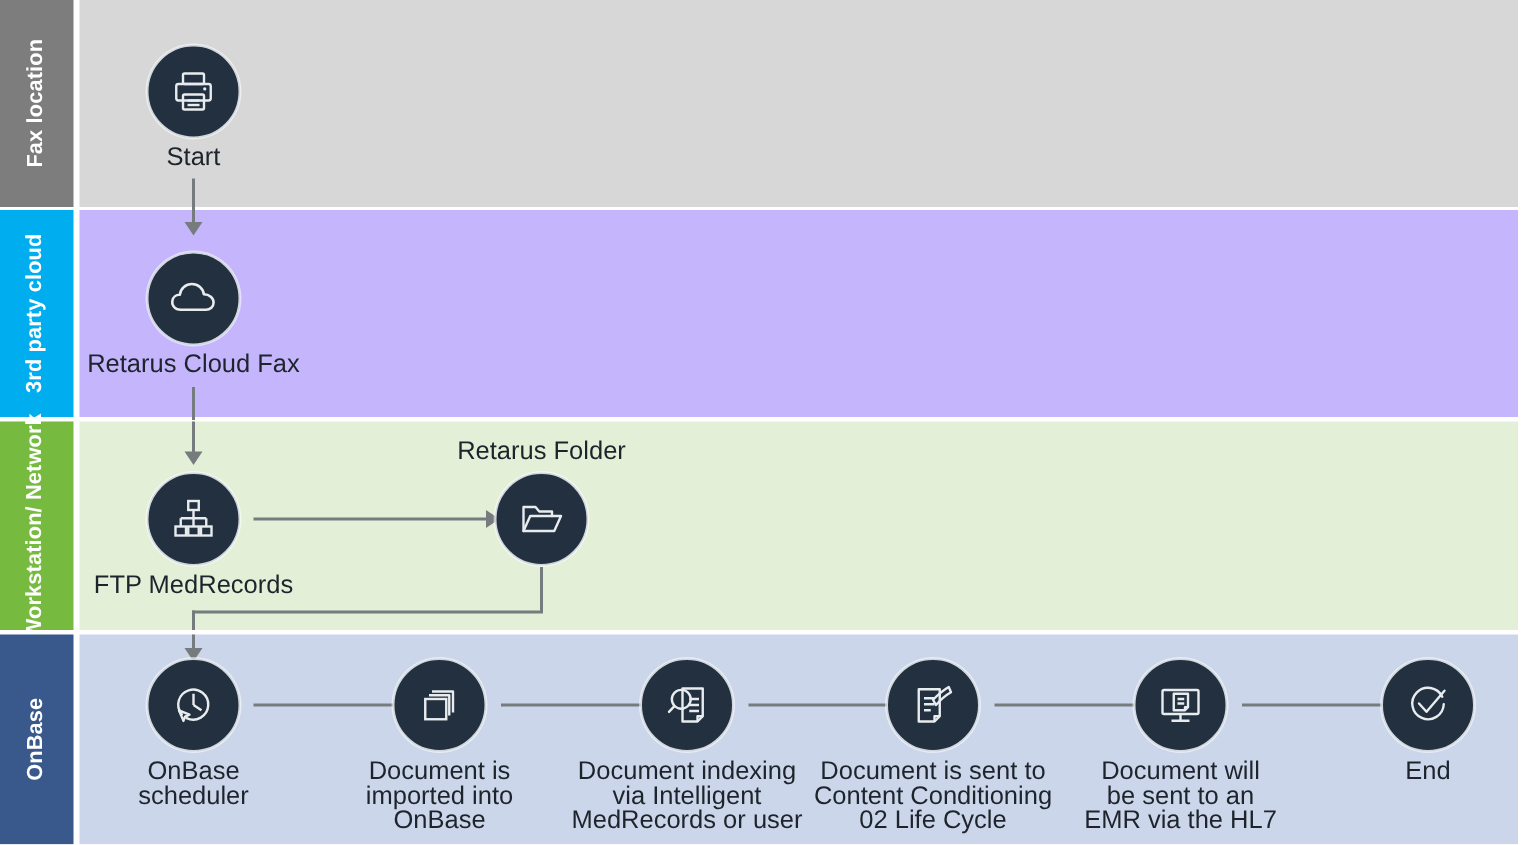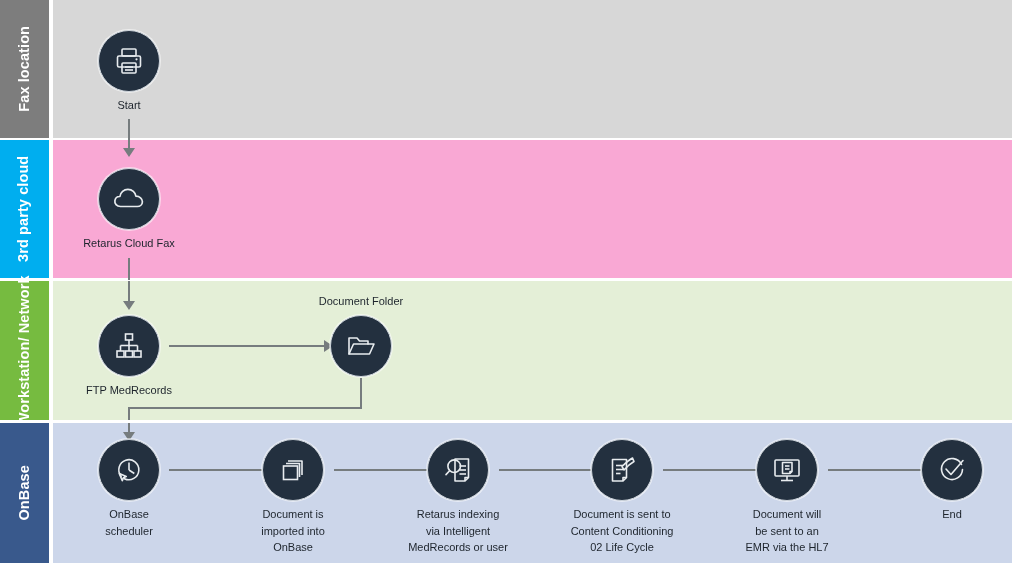--- a/index.html
+++ b/index.html
@@ -82,21 +82,21 @@
   }
   .node-circle svg {
     display: block;
   }
   .node-label {
     position: absolute;
     left: -90px;
     top: 36px;
     width: 180px;
     text-align: center;
-    font-size: 11px;
+    font-size: 17px;
     line-height: 16.6px;
     color: #1d242c;
     white-space: pre-line;
   }
   .node-label.above {
     top: auto;
     bottom: 36px;
   }
 
   
@@ -149,21 +149,21 @@
 
       <div class="conn conn-v" style="left:75px; top:119px; height:26px;"></div>
     </div>
   </div>
 
   <div class="lane" id="lane-cloud">
     <div class="lane-label" style="background:#00aeef;">
       <span>3rd party
 cloud</span>
     </div>
-    <div class="lane-body" style="background:#f9a8d4;">
+    <div class="lane-body" style="background:#c4b5fd;">
 
       <div class="conn conn-v" style="left:75px; top:0px; height:9px;"></div>
       <div class="arrow-down" style="left:70px; top:8px;"></div>
 
       <div class="node" style="left:76px; top:59px;">
         <div class="node-circle">
           <svg width="36" height="36" viewBox="0 0 36 36" fill="none" stroke="#e8ecef" stroke-width="1.7">
             <path d="M9.5 25.5 C5.6 25.5 3.4 22.6 3.9 19.6 C4.35 16.9 6.6 15.4 8.9 15.5 C9.4 11.2 12.9 8.4 16.9 8.4 C21.2 8.4 24.4 11.4 24.9 15.2 C28.6 15.2 31.4 17.7 31.4 20.7 C31.4 23.6 29.1 25.5 26.3 25.5 Z" stroke-linejoin="round"></path>
           </svg>
         </div>
@@ -204,21 +204,21 @@
       <div class="conn conn-h" style="left:116px; top:64px; width:157px;"></div>
       <div class="arrow-right" style="left:271px; top:59px;"></div>
 
       <div class="node" style="left:308px; top:65px;">
         <div class="node-circle">
           <svg width="34" height="34" viewBox="0 0 34 34" fill="none" stroke="#e8ecef" stroke-width="1.6">
             <path d="M5 25 L5 9 L13 9 L15.5 12 L24 12 L24 15" stroke-linejoin="round" stroke-linecap="round"></path>
             <path d="M5 25 L9.5 15 L30 15 L25.5 25 Z" stroke-linejoin="round"></path>
           </svg>
         </div>
-        <div class="node-label above">Document Folder</div>
+        <div class="node-label above">Retarus Folder</div>
       </div>
 
       <div class="conn conn-v" style="left:307px; top:97px; height:30px;"></div>
       <div class="conn conn-h" style="left:75px; top:126px; width:234px;"></div>
       <div class="conn conn-v" style="left:75px; top:126px; height:13px;"></div>
     </div>
   </div>
 
   <div class="lane" id="lane-onbase">
     <div class="lane-label" style="background:#39598c;">
@@ -266,21 +266,21 @@
           <svg width="34" height="34" viewBox="0 0 34 34" fill="none" stroke="#e8ecef" stroke-width="1.6">
             <path d="M14 6 L27.5 6 L27.5 24.5 L24 28 L14 28 Z" stroke-linejoin="round"></path>
             <path d="M27.5 24.5 L24 24.5 L24 28" stroke-linejoin="round"></path>
             <line x1="18.5" y1="13" x2="25" y2="13"></line>
             <line x1="18.5" y1="17" x2="25" y2="17"></line>
             <line x1="18.5" y1="21" x2="25" y2="21"></line>
             <circle cx="13.2" cy="13.2" r="6.3"></circle>
             <line x1="8.6" y1="17.8" x2="5" y2="21.6" stroke-linecap="round"></line>
           </svg>
         </div>
-        <div class="node-label">Retarus indexing
+        <div class="node-label">Document indexing
 via Intelligent
 MedRecords or user</div>
       </div>
 
       <div class="conn conn-h" style="left:446px; top:46px; width:104px;"></div>
       <div class="arrow-right" style="left:548px; top:41px;"></div>
 
       <div class="node" style="left:569px; top:47px;">
         <div class="node-circle">
           <svg width="34" height="34" viewBox="0 0 34 34" fill="none" stroke="#e8ecef" stroke-width="1.6">

